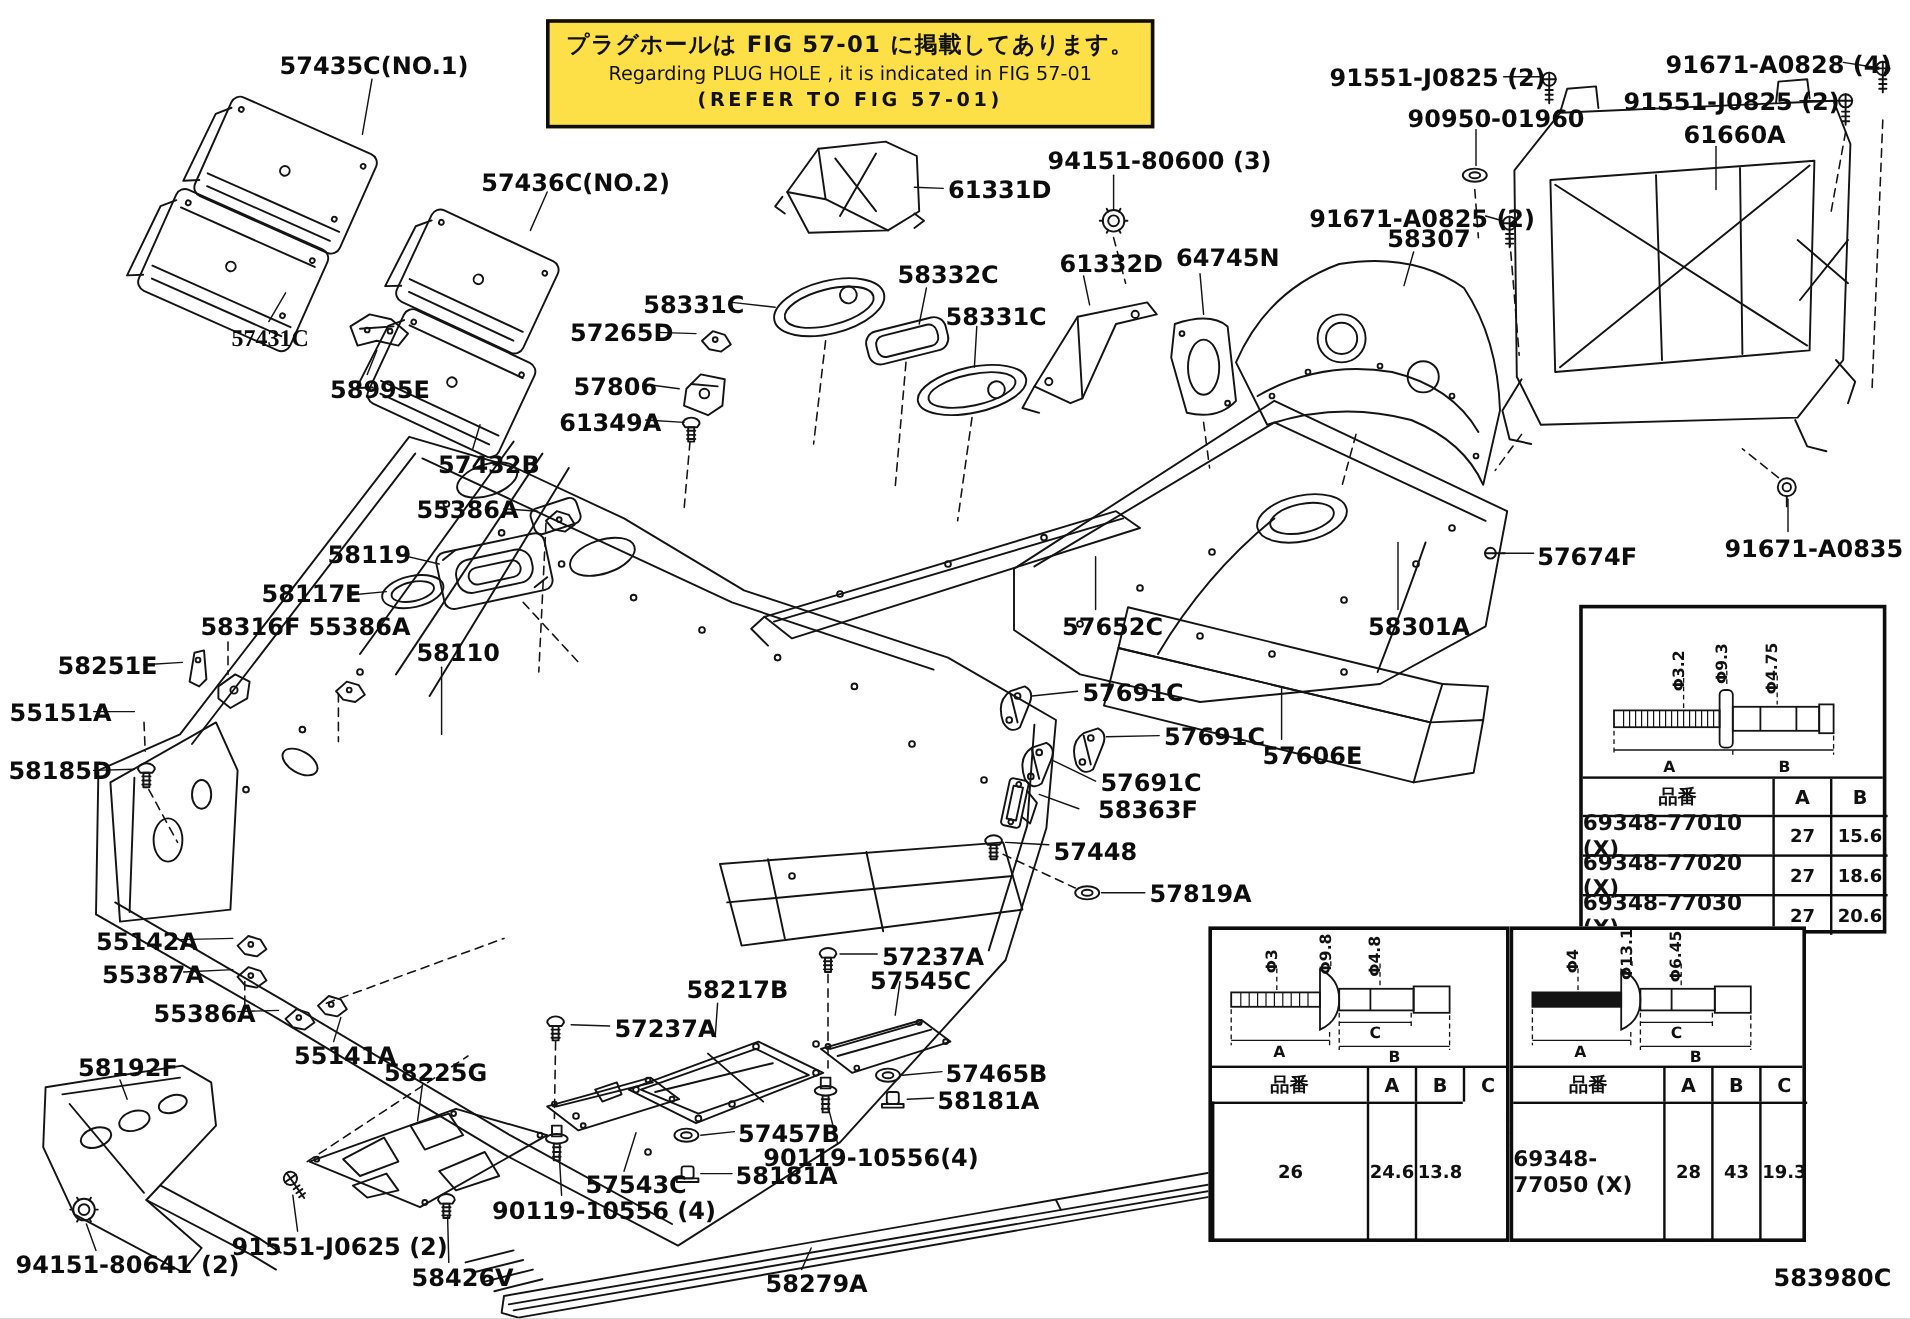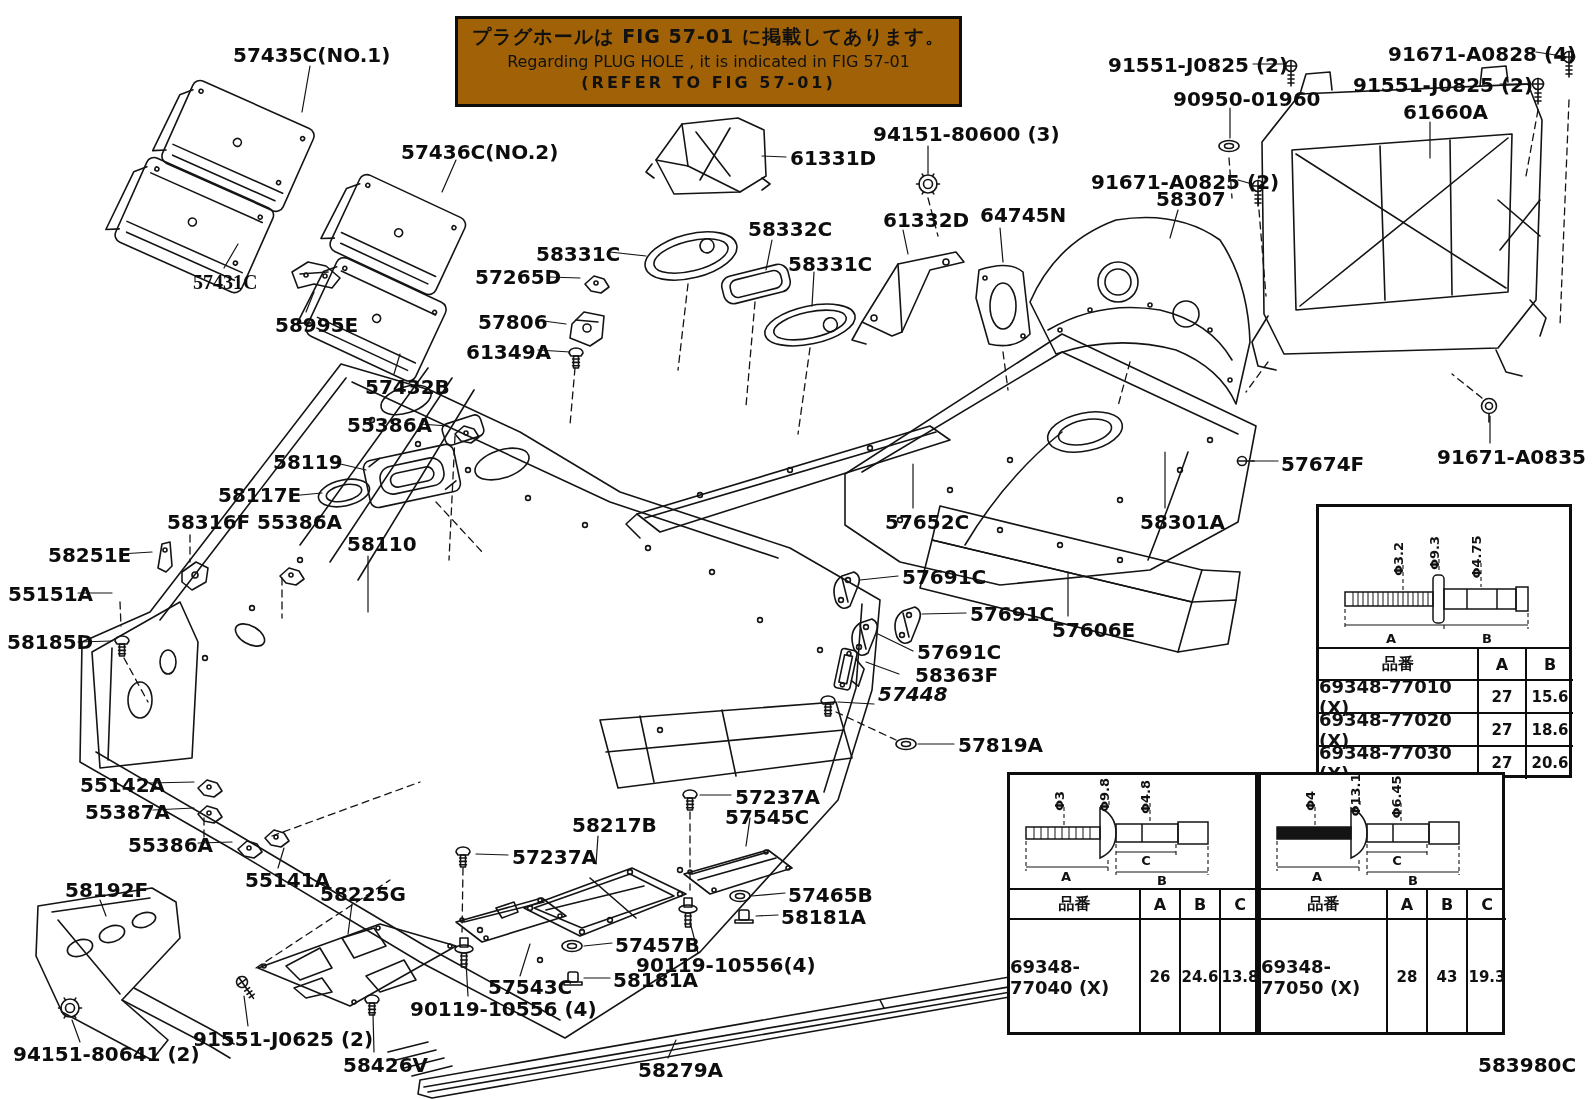--- a/index.html
+++ b/index.html
@@ -3,21 +3,21 @@
 <meta charset="utf-8">
 <style>
   html,body{margin:0;padding:0;background:#9a9a9a;}
   .canvas{position:relative;width:1592px;height:1099px;background:#ffffff;overflow:hidden;
           font-family:"DejaVu Sans",sans-serif;color:#111;}
   svg.art{position:absolute;left:0;top:0;}
   svg.art *{vector-effect:non-scaling-stroke;}
   .lbl{position:absolute;font-weight:bold;font-size:20px;line-height:1.05;white-space:nowrap;
        color:#0d0d0d;letter-spacing:0px;}
   .note{position:absolute;left:455px;top:16px;width:501px;height:80px;border:3px solid #0d0d0d;
-        text-align:center;padding-top:5px;background:#a16207;}
+        text-align:center;padding-top:5px;background:#fde047;}
   .note .l1{font-size:19px;font-weight:bold;letter-spacing:1px;}
   .note .l2{font-size:16px;margin-top:2px;}
   .note .l3{font-size:16px;font-weight:bold;letter-spacing:3px;margin-top:2px;}
   .tbox{position:absolute;border:3px solid #0d0d0d;background:#fff;box-sizing:border-box;}
   .tdiag{position:relative;border-bottom:2px solid #0d0d0d;box-sizing:border-box;}
   .tgrid{display:grid;}
   .cell{display:flex;align-items:center;justify-content:center;box-sizing:border-box;
         border-top:2px solid #0d0d0d;font-weight:bold;}
   .cell.cl{border-left:2px solid #0d0d0d;}
   .cell.hdr{font-size:16px;}
@@ -672,21 +672,21 @@
       <div class="lbl" style="left: 7px; top: 632px;">58185D</div>
       <div class="lbl" style="left: 885px; top: 512px;">57652C</div>
       <div class="lbl" style="left: 1140px; top: 512px;">58301A</div>
       <div class="lbl" style="left: 1281px; top: 454px;">57674F</div>
       <div class="lbl" style="left: 1437px; top: 447px;">91671-A0835 (8)</div>
       <div class="lbl" style="left: 902px; top: 567px;">57691C</div>
       <div class="lbl" style="left: 970px; top: 604px;">57691C</div>
       <div class="lbl" style="left: 917px; top: 642px;">57691C</div>
       <div class="lbl" style="left: 903px; top: 665px; margin-left: 12px;">58363F</div>
       <div class="lbl" style="left: 1052px; top: 620px;">57606E</div>
-      <div class="lbl" style="left: 878px; top: 684px; font-style: italic;">57448</div>
+      <div class="lbl" style="left: 878px; top: 700px;">57448</div>
       <div class="lbl" style="left: 958px; top: 735px;">57819A</div>
       <div class="lbl" style="left: 80px; top: 775px;">55142A</div>
       <div class="lbl" style="left: 85px; top: 802px;">55387A</div>
       <div class="lbl" style="left: 128px; top: 835px;">55386A</div>
       <div class="lbl" style="left: 245px; top: 870px;">55141A</div>
       <div class="lbl" style="left: 65px; top: 880px;">58192F</div>
       <div class="lbl" style="left: 320px; top: 884px;">58225G</div>
       <div class="lbl" style="left: 735px; top: 787px;">57237A</div>
       <div class="lbl" style="left: 725px; top: 807px;">57545C</div>
       <div class="lbl" style="left: 572px; top: 815px;">58217B</div>
@@ -790,21 +790,20 @@
             <text x="99" y="20" fill="#111" stroke="none" font-size="13" font-weight="bold" text-anchor="middle" font-family="&quot;DejaVu Sans&quot;,sans-serif" transform="rotate(-90 99 20)">Φ9.8</text>
             <line x1="99" y1="26" x2="99" y2="31" stroke-width="1.1" stroke-dasharray="4 3"></line>
             <text x="140" y="22" fill="#111" stroke="none" font-size="13" font-weight="bold" text-anchor="middle" font-family="&quot;DejaVu Sans&quot;,sans-serif" transform="rotate(-90 140 22)">Φ4.8</text>
             <line x1="140" y1="28" x2="140" y2="47" stroke-width="1.1" stroke-dasharray="4 3"></line>
           </svg></div>
         <div class="tgrid" style="grid-template-columns: 129px 40px 40px 40px; grid-template-rows: 28px 116px;">
           <div class="cell hdr" style="border-top: none;">品番</div>
           <div class="cell hdr cl" style="border-top: none;">A</div>
           <div class="cell hdr cl" style="border-top: none;">B</div>
           <div class="cell hdr cl" style="border-top: none;">C</div>
-          <div class="cell pn">69348-77040 (X)</div>
           <div class="cell val cl">26</div>
           <div class="cell val cl">24.6</div>
           <div class="cell val cl">13.8</div>
         </div>
       </div>
       <div class="tbox" style="left: 1258px; top: 772px; width: 247px; height: 263px;">
         <div class="tdiag" style="height: 115px;"><svg width="241" height="115" fill="none" stroke="#141414" stroke-width="1.5">
             <rect x="16" y="52" width="74" height="12" fill="#141414"></rect>
             <path d="M90,33 Q106,40 106,58 Q106,76 90,83 Z"></path>
             <rect x="106" y="49" width="62" height="18"></rect>

